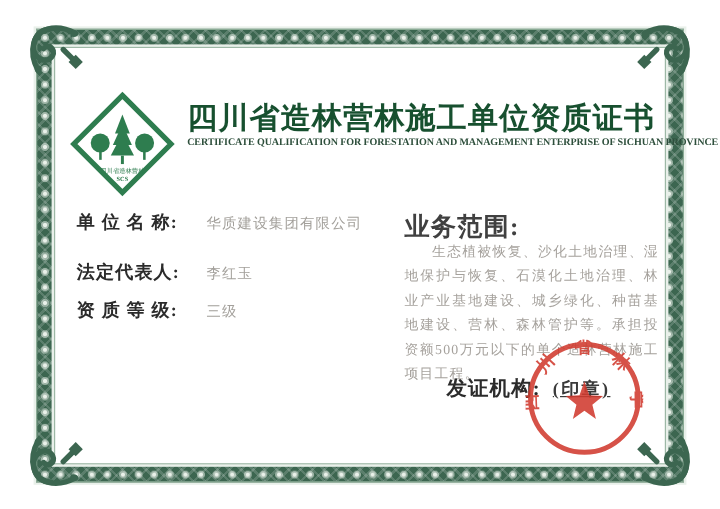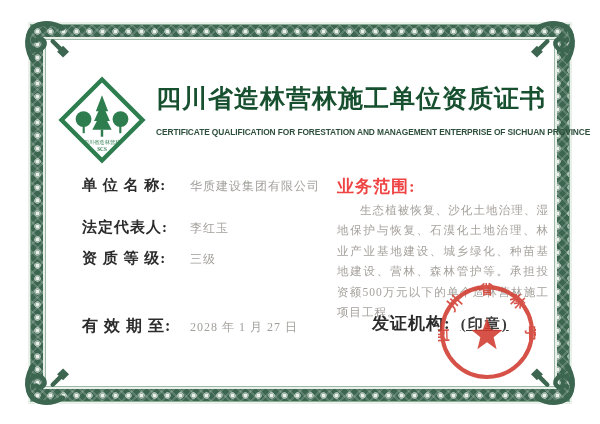--- a/index.html
+++ b/index.html
@@ -36,33 +36,33 @@
 
   .logo { position:absolute; left:58px; top:74px; width:88px; height:92px; }
   .logo svg { width:100%; height:100%; }
 
   .title {
     position:absolute; left:156px; top:82px; width:400px;
     font-size:25px; font-weight:bold; color:#17502f; letter-spacing:1px;
     white-space:nowrap;
   }
   .subtitle {
-    position:absolute; left:156px; top:127px; width:402px;
-    font-family:Liberation Sans, sans-serif;
+    position:absolute; left:156px; top:114px; width:402px;
+    font-family:Liberation Serif, serif;
     font-size:8.4px; font-weight:bold; color:#2e4f3c; letter-spacing:-0.1px;
     white-space:nowrap;
   }
 
-  .field-row { position:absolute; left:82px; white-space:nowrap; }
+  .field-row { position:absolute; left:64px; white-space:nowrap; }
   .field-label { display:inline-block; width:104px; font-size:15px; font-weight:bold; color:#2b2b2b; letter-spacing:1px; }
   .field-value { font-size:12px; color:#a3a09b; letter-spacing:1px; }
   .row-1 { top:176px; } .row-2 { top:218px; } .row-3 { top:249px; } .row-4 { top:279px; }
   .row-5 { top:316px; } .row-5 .field-label { font-size:16px; }
 
-  .scope-label { position:absolute; left:337px; top:175px; font-size:17px; font-weight:bold; color:#ef4444; letter-spacing:1px; }
+  .scope-label { position:absolute; left:337px; top:175px; font-size:21px; font-weight:bold; color:#404040; letter-spacing:1px; }
   .scope-text {
     position:absolute; left:337px; top:200px; width:212px;
     font-size:11.5px; color:#a5a19c; line-height:1.78; letter-spacing:1px;
     text-indent:2em; text-align:justify;
   }
 
   .issuer { position:absolute; left:372px; top:312px; white-space:nowrap; }
   .issuer-label { font-size:17px; font-weight:bold; color:#2b2b2b; letter-spacing:1px; }
   .seal-placeholder { font-size:15px; font-weight:bold; color:#3a3a3a; margin-left:6px; letter-spacing:2px;text-decoration:underline; }
 
@@ -160,24 +160,20 @@
       <span class="field-value">华质建设集团有限公司</span>
     </div>
     <div class="field-row row-2">
       <span class="field-label">法定代表人:</span>
       <span class="field-value">李红玉</span>
     </div>
     <div class="field-row row-3">
       <span class="field-label">资 质 等 级:</span>
       <span class="field-value">三级</span>
     </div>
-    <div class="field-row row-5">
-      <span class="field-label">有 效 期 至:</span>
-      <span class="field-value">2028 年 1 月 27 日</span>
-    </div>
 
     <div class="scope-label">业务范围:</div>
     <div class="scope-text">生态植被恢复、沙化土地治理、湿地保护与恢复、石漠化土地治理、林业产业基地建设、城乡绿化、种苗基地建设、营林、森林管护等。承担投资额500万元以下的单个造林营林施工项目工程。</div>
 
     <div class="issuer">
       <span class="issuer-label">发证机构:</span>
       <span class="seal-placeholder">(印章)</span>
     </div>
 
 

